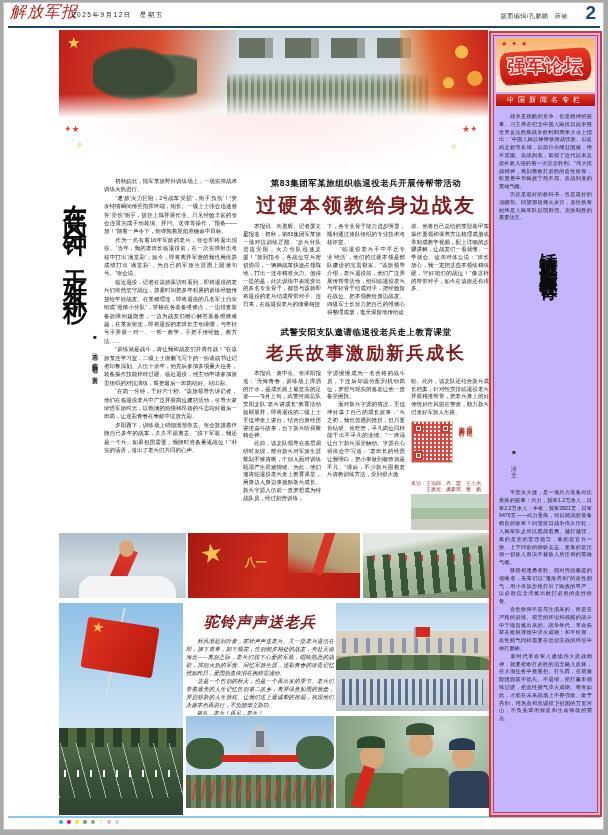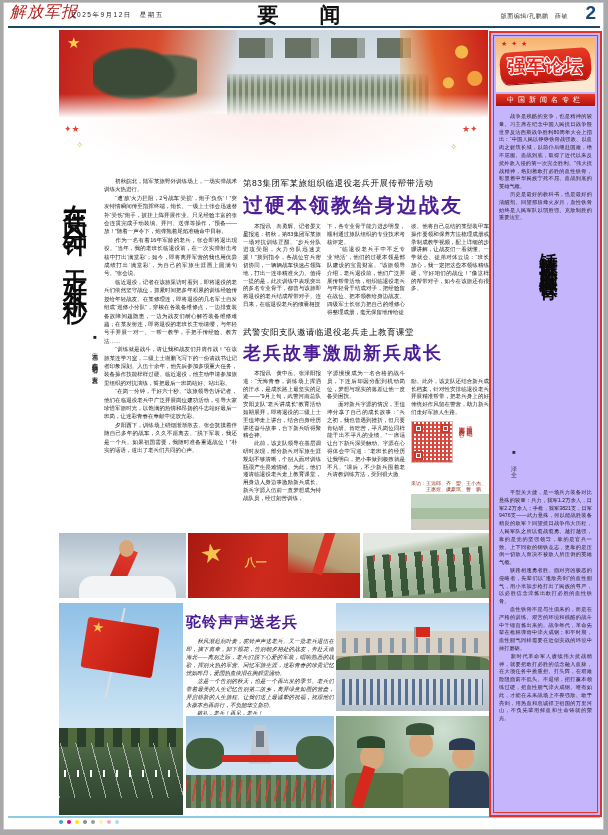--- a/index.html
+++ b/index.html
@@ -45,22 +45,22 @@
   #feature .title{margin-top:8px;font-size:26px;font-weight:900;letter-spacing:5px;color:#0d0d0d;}
   #feature .subtitle{margin-top:4px;font-size:11px;font-weight:700;color:#111;}
   .spark{font-size:9px;color:#e0453a;}
   .spark.gold{color:#e8b23c;}
   #spark-l{left:64px;top:124px;}  #spark-l2{left:76px;top:140px;}
   #spark-r{left:462px;top:124px;} #spark-r2{left:450px;top:142px;}
 
   
   .bodytxt{font-size:5.5px;line-height:8.4px;text-align:justify;color:#1a1a1a;
            white-space:pre-line;overflow:hidden;}
-  .kicker{font-size:8.5px;font-weight:400;color:#111;letter-spacing:.5px;}
-  .serifhead{font-family:"Liberation Serif",serif;font-weight:900;color:#4c1d95;}
+  .kicker{text-align:center;font-size:8.5px;font-weight:700;color:#111;letter-spacing:.5px;}
+  .serifhead{text-align:center;font-family:"Liberation Serif",serif;font-weight:900;color:#7f1d1d;}
 
   
   #left-art{left:59px;top:176px;width:178px;height:356px;}
   #left-vhead{left:0;top:10px;height:344px;writing-mode:vertical-rl;text-orientation:upright;
               font-size:24px;font-weight:900;letter-spacing:7px;color:#0c0c0c;}
   #left-byline{left:31px;top:158px;height:190px;writing-mode:vertical-rl;text-orientation:upright;
                font-size:6px;color:#222;letter-spacing:1px;}
   #left-body{left:45px;top:1px;width:133px;height:354px;}
 
   
@@ -124,21 +124,21 @@
   #ph-guard .troops{position:absolute;left:0;right:0;bottom:0;height:40%;
      background:linear-gradient(#56724e,#3b5338 55%,#2f4230);}
   #ph-guard .caps{position:absolute;left:0;right:0;bottom:32%;height:9%;
      background:repeating-linear-gradient(90deg,#2c3f2a 0 9px,#51693f 9px 18px);}
   #ph-guard .rifles{position:absolute;left:0;right:0;bottom:8%;height:26%;opacity:.7;
      background:repeating-linear-gradient(75deg,#d8d8d8 0 1px,transparent 1px 15px);}
   #ph-guard .gloves{position:absolute;left:4%;right:4%;bottom:18%;height:3%;
      background:repeating-linear-gradient(90deg,#fff 0 2px,transparent 2px 13px);}
 
   #camel{left:186px;top:603px;width:148px;height:110px;}
-  #camel .serifhead{font-size:15px;letter-spacing:1px;font-family:"Liberation Sans",sans-serif;margin-top:10px;}
+  #camel .serifhead{font-size:15px;letter-spacing:1px;font-family:"Liberation Sans",sans-serif;margin-top:10px;font-style:italic;}
   #camel-body{margin-top:5px;font-family:"Liberation Serif",serif;font-style:italic;
      font-size:5.5px;line-height:8px;text-align:justify;color:#222;white-space:pre-line;overflow:hidden;height:78px;}
 
   #ph-station{left:336px;top:603px;width:153px;height:108px;
      background:linear-gradient(#b5d4ec,#dbeaf5 34%);}
   #ph-station .building{position:absolute;left:0;right:0;top:26%;height:26%;background:#d9d2c4;
      box-shadow:inset 0 -3px 0 #b9ae9a;}
   #ph-station .windows{position:absolute;left:4%;right:4%;top:32%;height:14%;
      background:repeating-linear-gradient(90deg,#8b98a8 0 4px,transparent 4px 12px);}
   #ph-station .trees{position:absolute;left:0;right:0;top:48%;height:16%;
@@ -210,21 +210,20 @@
      font-size:5.2px;line-height:7.8px;text-align:justify;color:#222;white-space:pre-line;overflow:hidden;}
 </style>
 </head>
 <body>
 
 <div id="canvas">
   <div class="abs" id="paper"></div>
 
   <div class="abs" id="masthead">解放军报</div>
   <div class="abs" id="hdr-date">2025年9月12日　星期五</div>
-  <div class="abs" id="hdr-section">要　闻</div>
   <div class="abs" id="hdr-editors">版面编辑/孔鹏鹏　薛敏</div>
   <div class="abs" id="hdr-page">2</div>
   <div class="abs" id="hdr-rule"></div>
 
   <div class="abs photo" id="banner">
     <div class="abs bn-left">
       <span class="abs bn-star">★</span>
       <div class="abs bn-sil"></div>
     </div>
     <div class="abs bn-mid">

